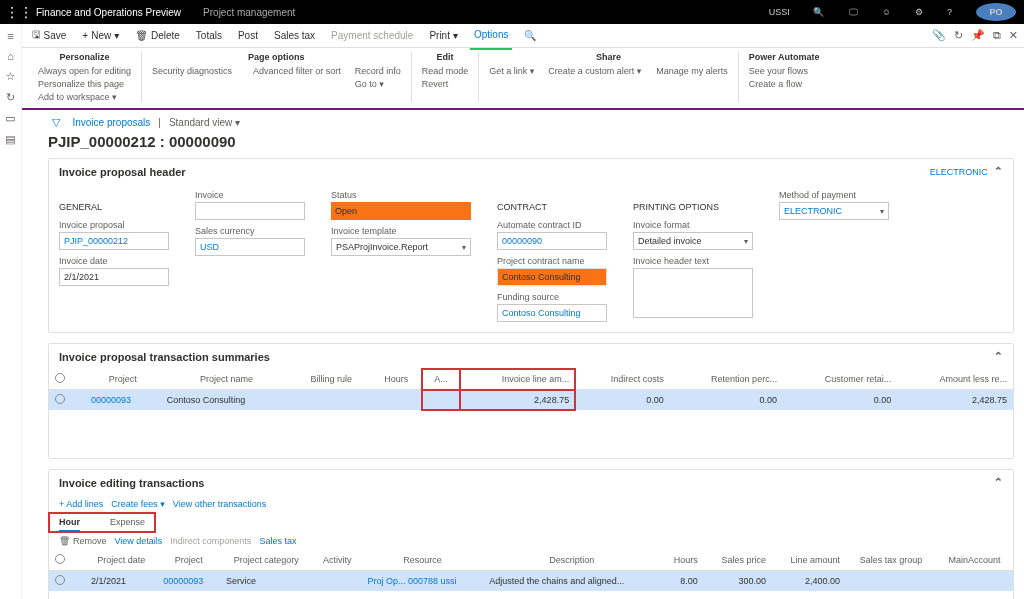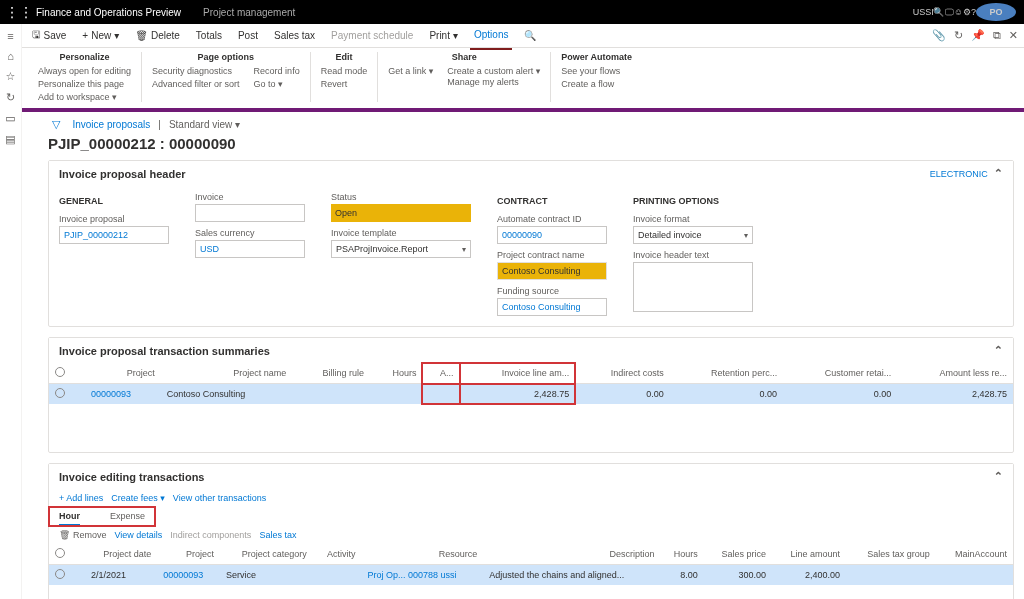--- a/index.html
+++ b/index.html
@@ -3,63 +3,63 @@
 <meta charset="utf-8">
 <style>
 *{box-sizing:border-box;margin:0;padding:0;font-family:'Segoe UI',Arial,sans-serif}
 body{width:1024px;height:599px;overflow:hidden;font-size:10px;color:#323130;background:#fff}
 
 .topbar{height:24px;background:#000;display:flex;align-items:center;color:#fff;font-size:10px}
 .waffle{width:24px;height:24px;display:flex;align-items:center;justify-content:center;font-size:14px;cursor:pointer}
 .topbar .brand{padding:0 12px;font-weight:400}
 .topbar .mod{padding:0 10px;color:#aaa}
 .topbar .spacer{flex:1}
-.topbar .right{display:flex;align-items:center;gap:0;padding-right:8px}
+.topbar .right{display:flex;align-items:center;gap:24px;padding-right:8px}
 .topbar .right span{color:#ccc;font-size:9px}
 .av{width:40px;height:18px;border-radius:50%;background:#4a7fbf;display:flex;align-items:center;justify-content:center;font-size:8px;font-weight:600}
 
 .cmdbar{height:24px;border-bottom:1px solid #e1dfdd;display:flex;align-items:center;padding:0 6px;gap:8px;font-size:10px}
 .navicons{width:22px;display:flex;flex-direction:column;align-items:center;gap:8px;padding-top:6px;color:#605e5c;font-size:11px;border-right:1px solid #f3f2f1}
 .cmdbar .itm{display:flex;align-items:center;gap:3px;color:#323130;padding:0 4px;cursor:pointer}
 .cmdbar .itm.muted{color:#a19f9d}
-.cmdbar .itm.active{color:#0078d4;border-bottom:2px solid #7f1d1d;height:28px}
+.cmdbar .itm.active{color:#0078d4;border-bottom:2px solid #22c55e;height:28px}
 .cmdbar .rgt{margin-left:auto;display:flex;gap:8px;color:#605e5c;font-size:11px}
 
-.ribbon{display:flex;border-bottom:4px solid #701a75;padding:4px 6px 6px 6px}
+.ribbon{display:flex;border-bottom:2px solid #701a75;padding:4px 6px 6px 6px}
 .rgroup{padding:0 10px;border-right:1px solid #e1dfdd}
 .rgroup:last-child{border-right:none}
 .rgroup .ghdr{font-size:9px;color:#323130;font-weight:600;text-align:center;margin-bottom:4px}
 .rgroup .gbody{display:flex;flex-direction:column;gap:3px;font-size:9px;color:#605e5c}
 .rgroup .gbody span{cursor:pointer;white-space:nowrap}
 
 .page{display:flex;height:calc(100% - 24px)}
 .main{flex:1;padding:4px 10px 10px 26px;overflow:auto;position:relative}
 .collapse-caret{position:absolute;right:14px;color:#605e5c;font-size:11px}
 .breadcrumb{display:flex;align-items:center;gap:8px;font-size:10px;color:#605e5c;margin-bottom:2px}
 .breadcrumb a{color:#0078d4;text-decoration:none}
 .pgtitle{font-size:15px;font-weight:600;margin-bottom:8px}
 
 .section{border:1px solid #e1dfdd;border-radius:2px;margin-bottom:10px}
 .sechdr{display:flex;align-items:center;justify-content:space-between;padding:6px 10px;font-size:11px;font-weight:600;background:#fff}
 .sechdr .rlink{color:#0078d4;font-weight:400;font-size:9px}
 .secbody{padding:6px 10px 10px 10px}
 
 .formrow{display:flex;gap:26px;flex-wrap:wrap}
 .fcol{display:flex;flex-direction:column;gap:6px;min-width:110px}
-.fcol .grp-label{font-size:9px;font-weight:700;color:#323130;text-transform:uppercase;margin-bottom:2px;margin-top:4px}
+.fcol .grp-label{font-size:9px;font-weight:400;color:#323130;text-transform:uppercase;margin-bottom:2px;margin-top:12px}
 .fld{display:flex;flex-direction:column;gap:2px}
 .fld label{font-size:9px;color:#605e5c}
 .inp{border:1px solid #c8c6c4;height:18px;padding:0 4px;font-size:9px;min-width:100px;background:#fff;display:flex;align-items:center}
 .inp.sel::after{content:"▾";margin-left:auto;color:#605e5c;font-size:8px}
 .inp.link{color:#0078d4}
-.inp.ro{background:#eab308;border-color:#e1dfdd}
+.inp.ro{background:#f97316;border-color:#e1dfdd}
 .tarea{border:1px solid #c8c6c4;width:120px;height:50px;background:#fff}
 
 .grid{width:100%;border-collapse:collapse;font-size:9px}
-.grid th{text-align:right;font-weight:400;color:#605e5c;padding:4px 6px;border-bottom:1px solid #e1dfdd;white-space:nowrap}
+.grid th{text-align:center;font-weight:400;color:#605e5c;padding:4px 6px;border-bottom:1px solid #e1dfdd;white-space:nowrap}
 .grid td{padding:4px 6px;white-space:nowrap}
 .grid tr.sel td{background:#cfe4fa}
 .grid th.num,.grid td.num{text-align:right}
 .grid .lk{color:#0078d4}
 .grid .radio{width:10px;height:10px;border:1px solid #8a8886;border-radius:50%;display:inline-block}
 .redbox{outline:2px solid #d13438;outline-offset:-1px}
 
 .tabs{display:flex;gap:30px;padding:4px 10px 0 10px;font-size:9px}
 .tabs span{padding-bottom:3px;cursor:pointer;color:#605e5c}
 .tabs span.on{color:#323130;font-weight:600;border-bottom:2px solid #0078d4}
@@ -126,21 +126,21 @@
         <div class="ghdr">Personalize</div>
         <div class="gbody">
           <span>Always open for editing</span>
           <span>Personalize this page</span>
           <span>Add to workspace ▾</span>
         </div>
       </div>
       <div class="rgroup">
         <div class="ghdr">Page options</div>
         <div class="gbody" style="flex-direction:row;gap:14px">
-          <div style="display:flex;flex-direction:column;gap:3px">
+          <div style="display:flex;flex-direction:row;gap:21px">
             <span>Security diagnostics</span>
             <span>Advanced filter or sort</span>
           </div>
           <div style="display:flex;flex-direction:column;gap:3px">
             <span>Record info</span>
             <span>Go to ▾</span>
           </div>
         </div>
       </div>
       <div class="rgroup">
@@ -149,21 +149,21 @@
           <span>Read mode</span>
           <span>Revert</span>
         </div>
       </div>
       <div class="rgroup">
         <div class="ghdr">Share</div>
         <div class="gbody" style="flex-direction:row;gap:14px">
           <div style="display:flex;flex-direction:column;gap:3px">
             <span>Get a link ▾</span>
           </div>
-          <div style="display:flex;flex-direction:column;gap:1px">
+          <div style="display:flex;flex-direction:row;gap:15px">
             <span>Create a custom alert ▾</span>
             <span>Manage my alerts</span>
           </div>
         </div>
       </div>
       <div class="rgroup">
         <div class="ghdr">Power Automate</div>
         <div class="gbody">
           <span>See your flows</span>
           <span>Create a flow</span>
@@ -187,20 +187,24 @@
           <span><span class="rlink">ELECTRONIC</span>&nbsp;&nbsp;<span style="color:#605e5c">⌃</span></span>
         </div>
         <div class="secbody">
           <div class="formrow">
             <div class="fcol">
               <div class="grp-label">GENERAL</div>
               <div class="fld">
                   <label>Invoice proposal</label>
                   <div class="inp link">PJIP_00000212</div>
                 </div>
+              <div class="fld">
+                  <label>Invoice date</label>
+                  <div class="inp">2/1/2021</div>
+                </div>
             </div>
             <div class="fcol">
               <div class="fld">
                   <label>Invoice</label>
                   <div class="inp"></div>
                 </div>
               <div class="fld">
                   <label>Sales currency</label>
                   <div class="inp link">USD</div>
                 </div>
@@ -236,20 +240,28 @@
               <div class="grp-label">PRINTING OPTIONS</div>
               <div class="fld">
                   <label>Invoice format</label>
                   <div class="inp sel">
                     <span>Detailed invoice</span>
                   </div>
                 </div>
               <div class="fld">
                   <label>Invoice header text</label>
                   <div class="tarea"></div>
+                </div>
+            </div>
+            <div class="fcol">
+              <div class="fld">
+                  <label>Method of payment</label>
+                  <div class="inp sel link">
+                    <span>ELECTRONIC</span>
+                  </div>
                 </div>
             </div>
           </div>
         </div>
       </div>
 
       <div class="section">
         <div class="sechdr">
             <span>Invoice proposal transaction summaries</span>
             <span style="color:#605e5c">⌃</span>

